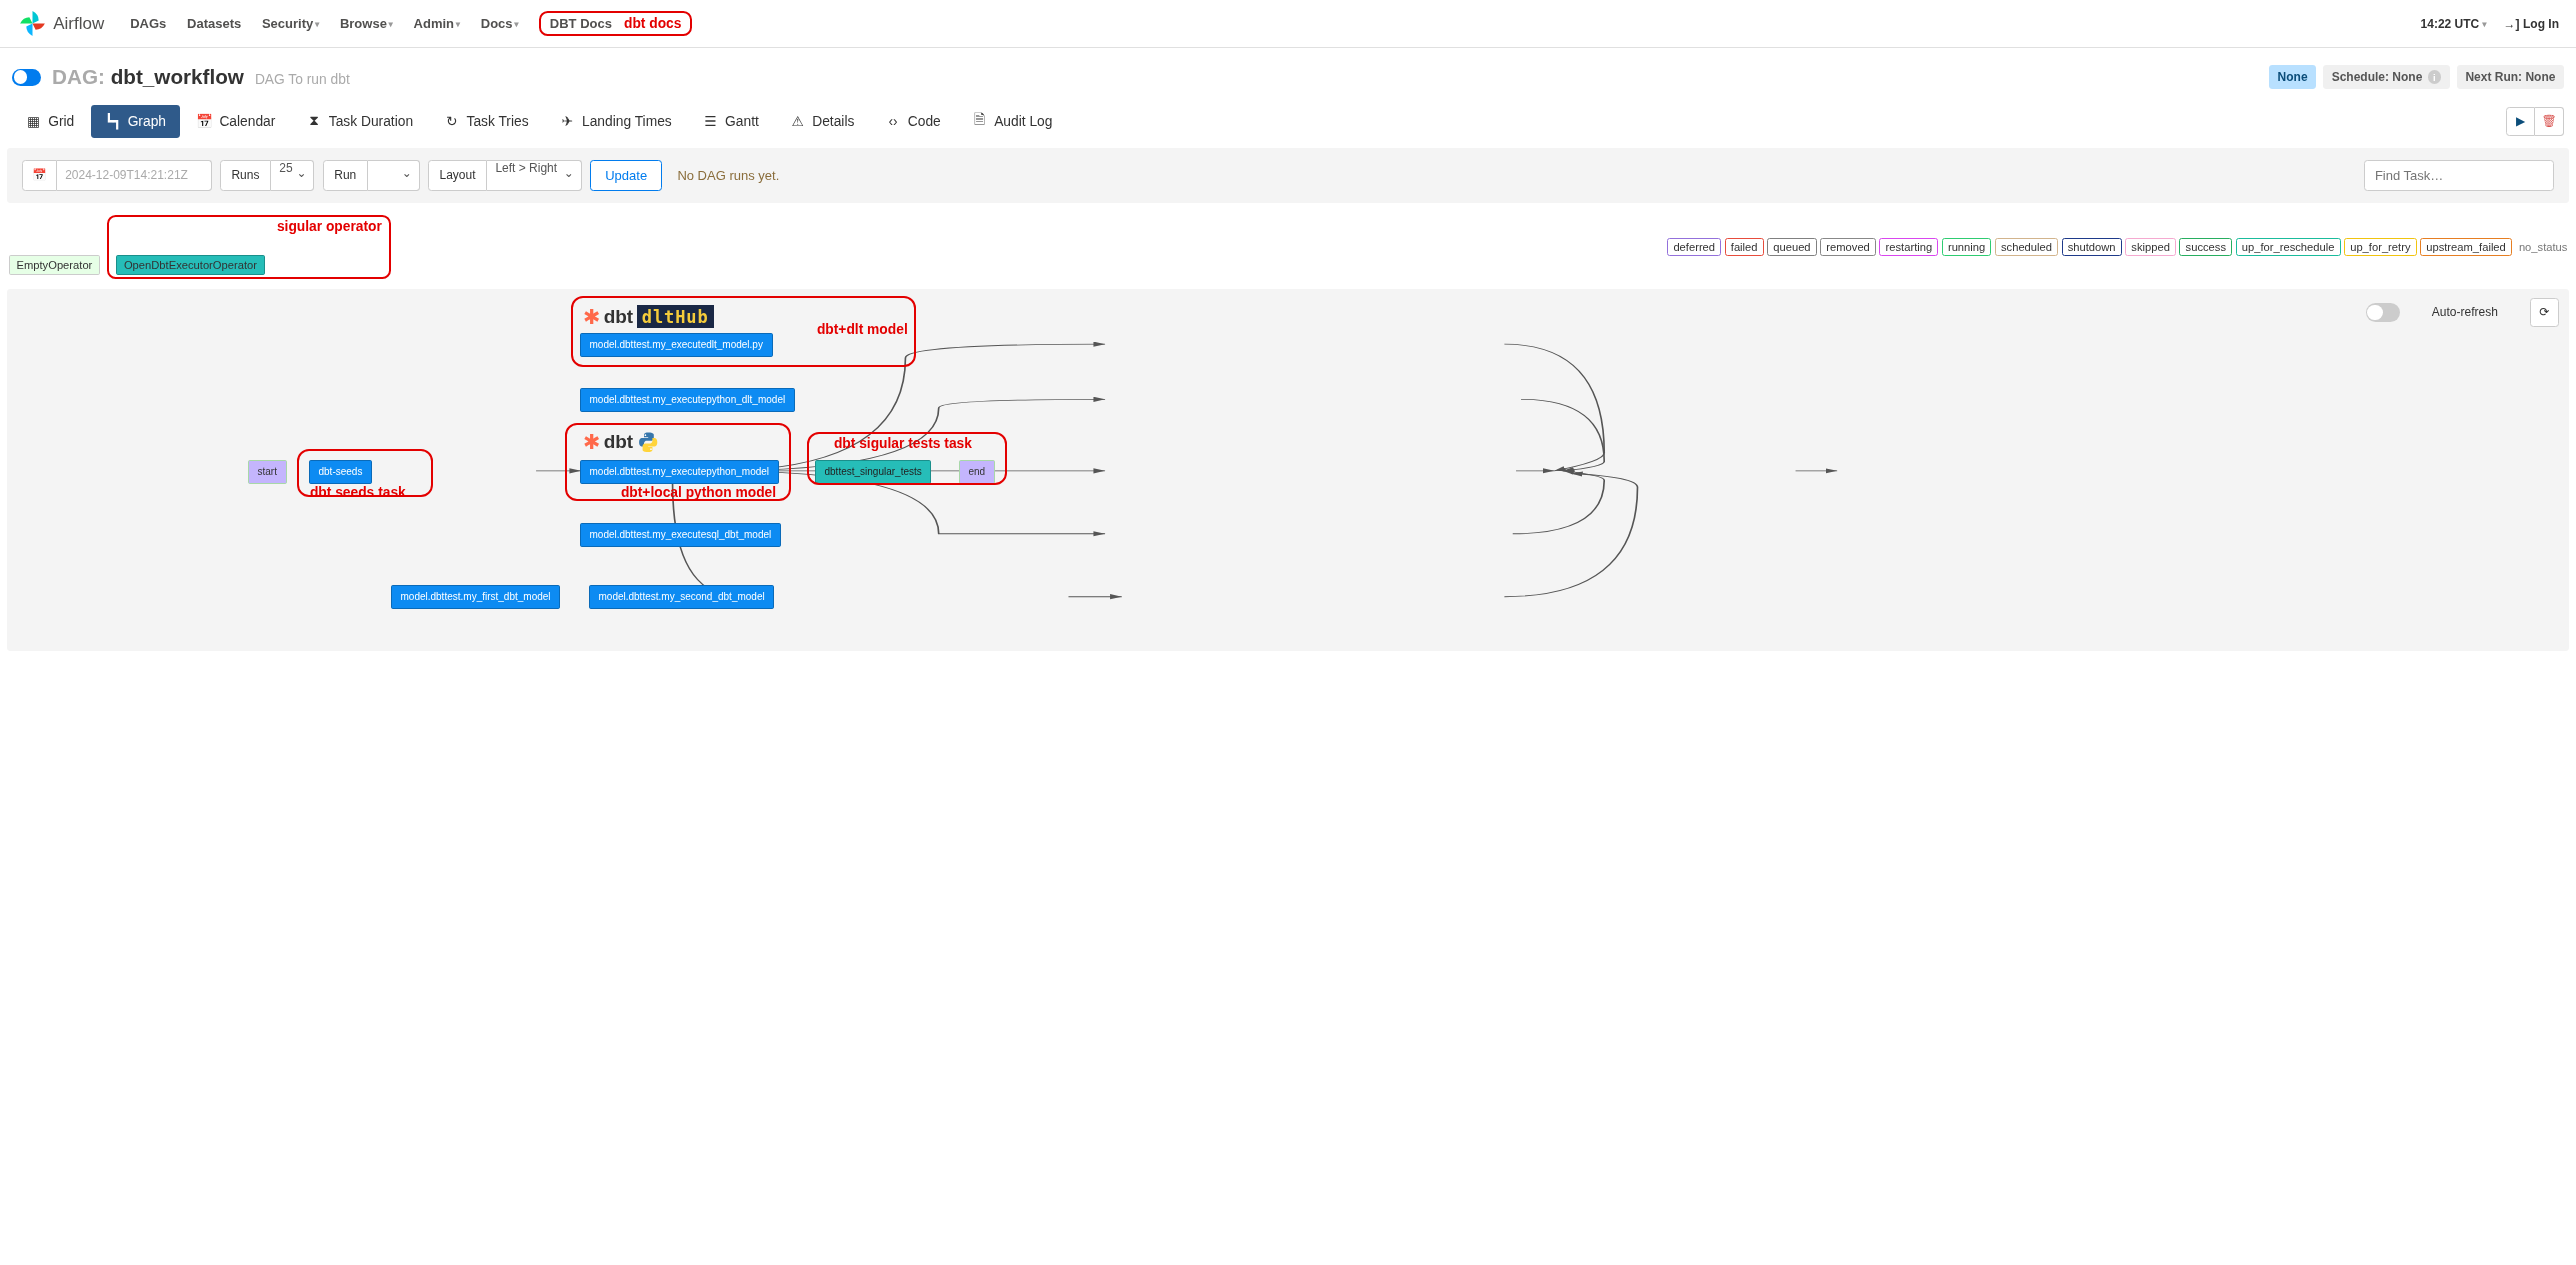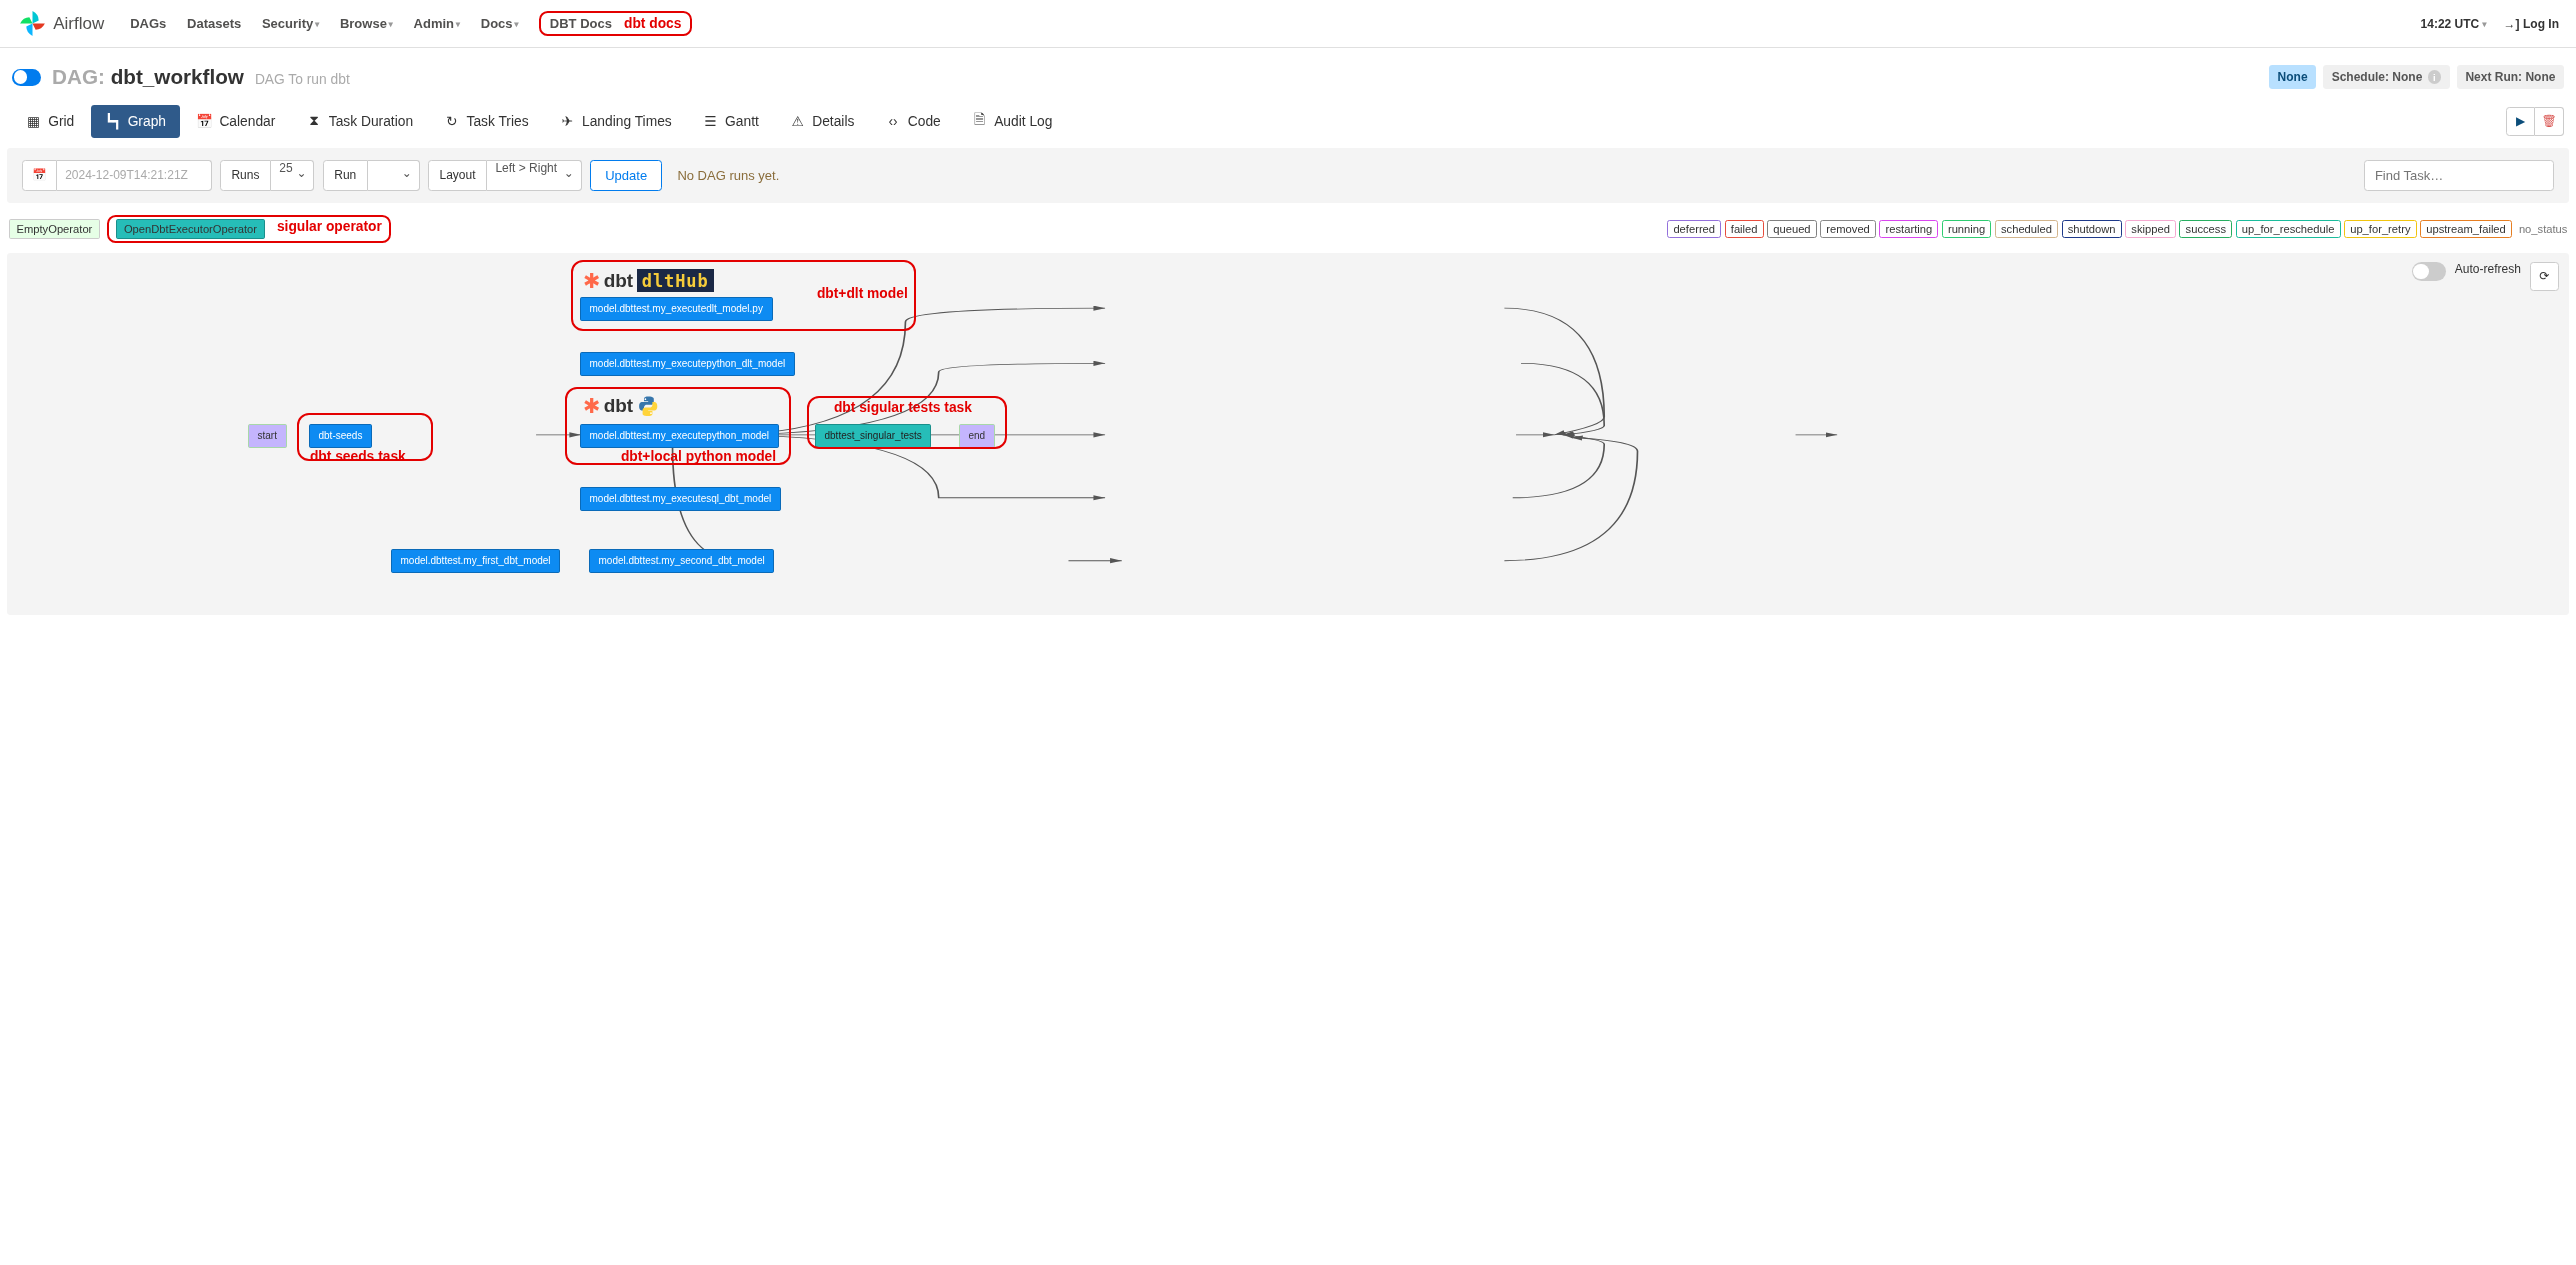--- a/index.html
+++ b/index.html
@@ -54,30 +54,30 @@
 .ctrl-input.text{border-left:0; border-radius:0 3.4px 3.4px 0; min-width:155px;}
 .ctrl-label{height:31px; border:0.9px solid #ccc; background:#fff; padding:0 10.3px; display:flex; align-items:center; border-radius:3.4px 0 0 3.4px; font-weight:500;}
 .ctrl-select{height:31px; border:0.9px solid #ccc; border-left:0; background:#fff; padding:0 20.7px 0 8.6px; border-radius:0 3.4px 3.4px 0; color:#555; position:relative;}
 .ctrl-select::after{content:'⌄'; position:absolute; right:6.9px; top:5.2px; font-size:12px; color:#555;}
 .update-btn{height:31px; border:0.9px solid #017cee; color:#017cee; background:#fff; padding:0 13.8px; border-radius:3.4px; cursor:pointer; font-size:13px;}
 .no-runs{color:#8a6d3b; font-size:13px; margin-left:6.9px; font-weight:500;}
 .find-task{margin-left:auto; height:31px; border:0.9px solid #ccc; border-radius:3.4px; padding:0 10.3px; width:190px; font-size:13px;}
 
 
 .legend-row{display:flex; align-items:center; padding:12px 8.6px 6.9px; gap:6.9px; flex-wrap:wrap;}
-.op-badge{border:0.9px solid #ccc; padding:3.4px 6.9px; font-size:11.2px; border-radius:1.7px;}
+.op-badge{border:0.9px solid #ccc; padding:3.4px 6.9px; font-size:11.2px; border-radius:1.7px;margin-top:36px;}
 .op-empty{background:#e6ffe6;}
 .op-opendbt{background:#26bdb8; border-color:#1a8f8b;}
 .legend-spacer{flex:1;}
 .state-badge{border:1.3px solid; padding:1.7px 5.2px; font-size:11.2px; border-radius:2.6px; font-weight:500;}
 .no-status{color:#777; font-size:11.2px;}
 
 
 .graph-wrap{margin:3.4px 6.9px 6.9px; background:#f4f4f4; border-radius:3.4px; position:relative; height:362px; overflow:hidden;}
-.graph-controls{position:absolute; top:8.6px; right:10.3px; display:flex; align-items:flex-start; gap:9px;}
+.graph-controls{position:absolute; top:8.6px; right:10.3px; display:flex; align-items:center; gap:32px;}
 .auto-toggle{width:34px; height:19px; background:#ccc; border-radius:9.5px; position:relative;}
 .auto-toggle::after{content:''; position:absolute; width:15.5px; height:15.5px; background:#fff; border-radius:50%; top:1.7px; left:1.7px;}
 .refresh-btn{width:29px; height:29px; background:#fff; border:0.9px solid #ccc; border-radius:3.4px; display:flex; align-items:center; justify-content:center; cursor:pointer;}
 
 .node{position:absolute; background:#0d8bf2; color:#fff; font-size:10px; padding:5.2px 8.6px; border-radius:1.7px; border:0.9px solid #0a6ab8; font-weight:500; white-space:nowrap;}
 .node.empty{background:#c4b5fd; color:#333; border-color:#a8d8a8;}
 .node.teal{background:#26bdb8; border-color:#1a8f8b; color:#222;}
 
 svg.edges{position:absolute; top:0; left:0; width:100%; height:100%; pointer-events:none;}
 .edge{stroke:#555; stroke-width:1; fill:none;}

